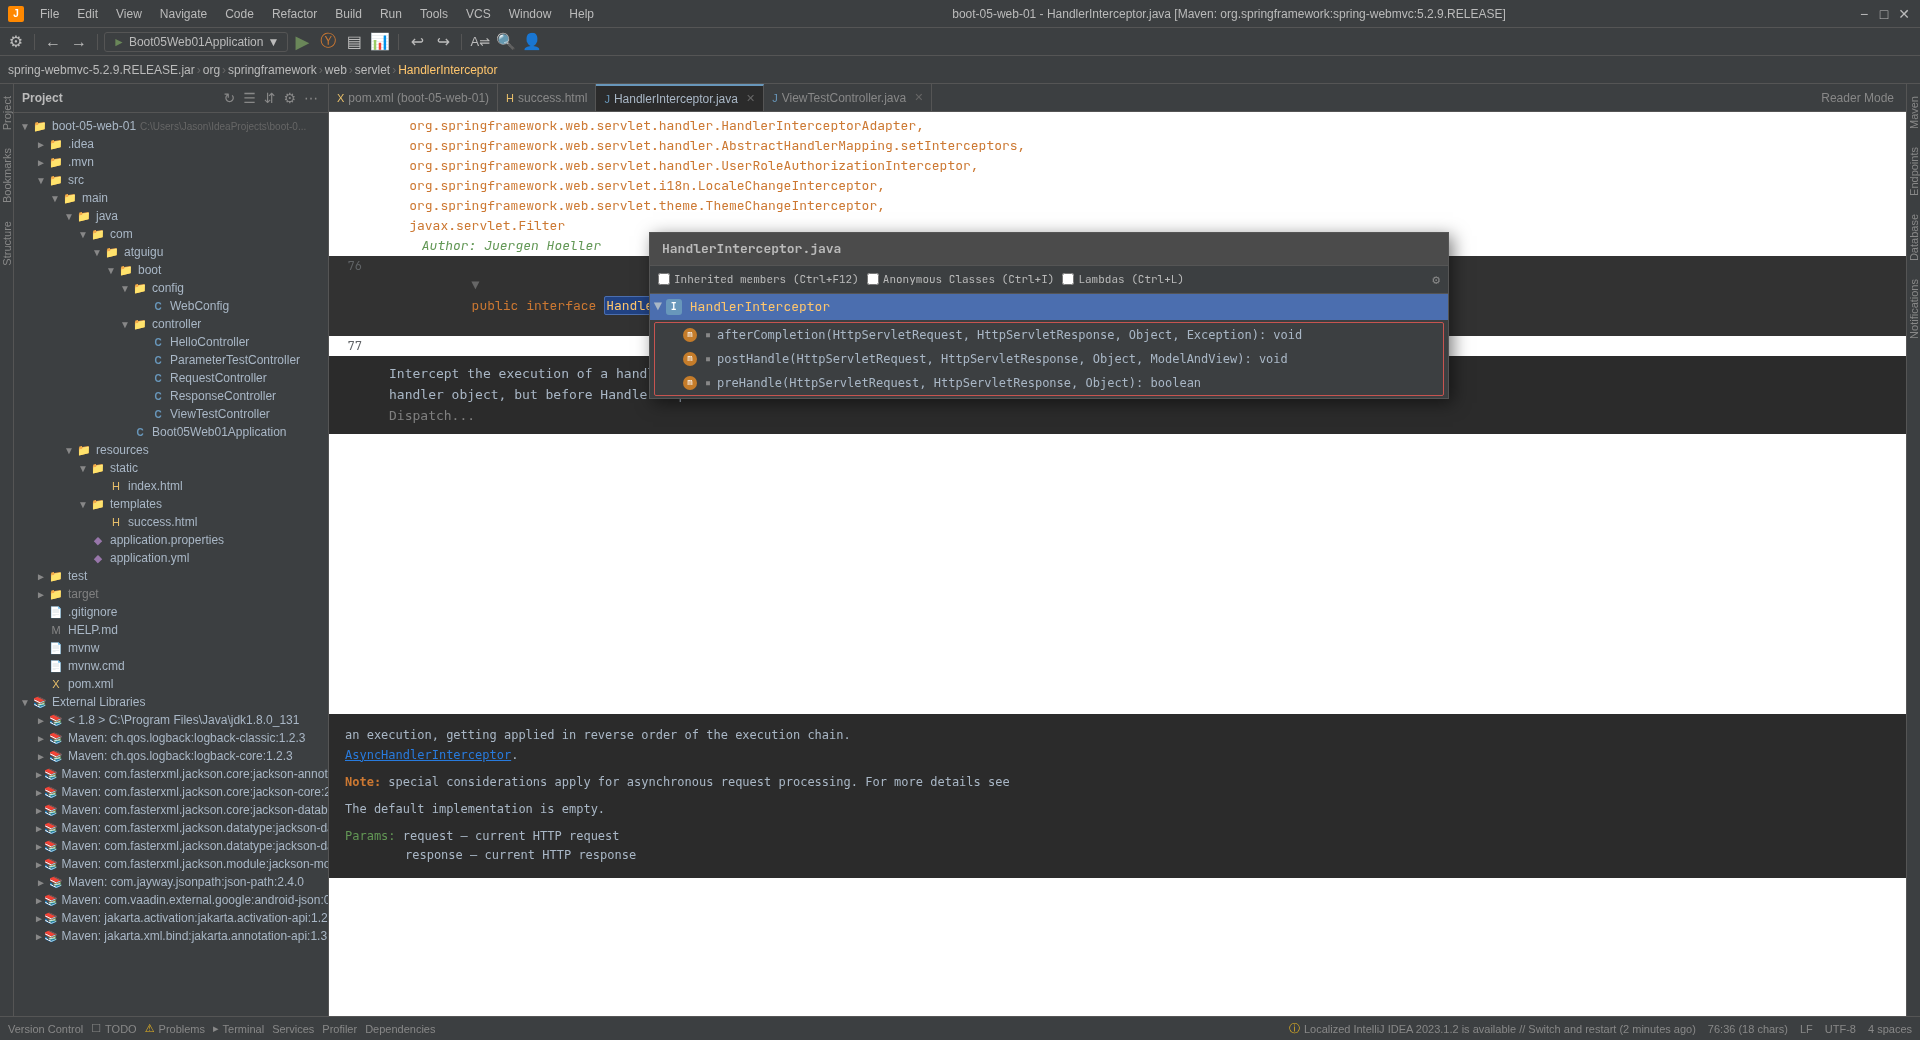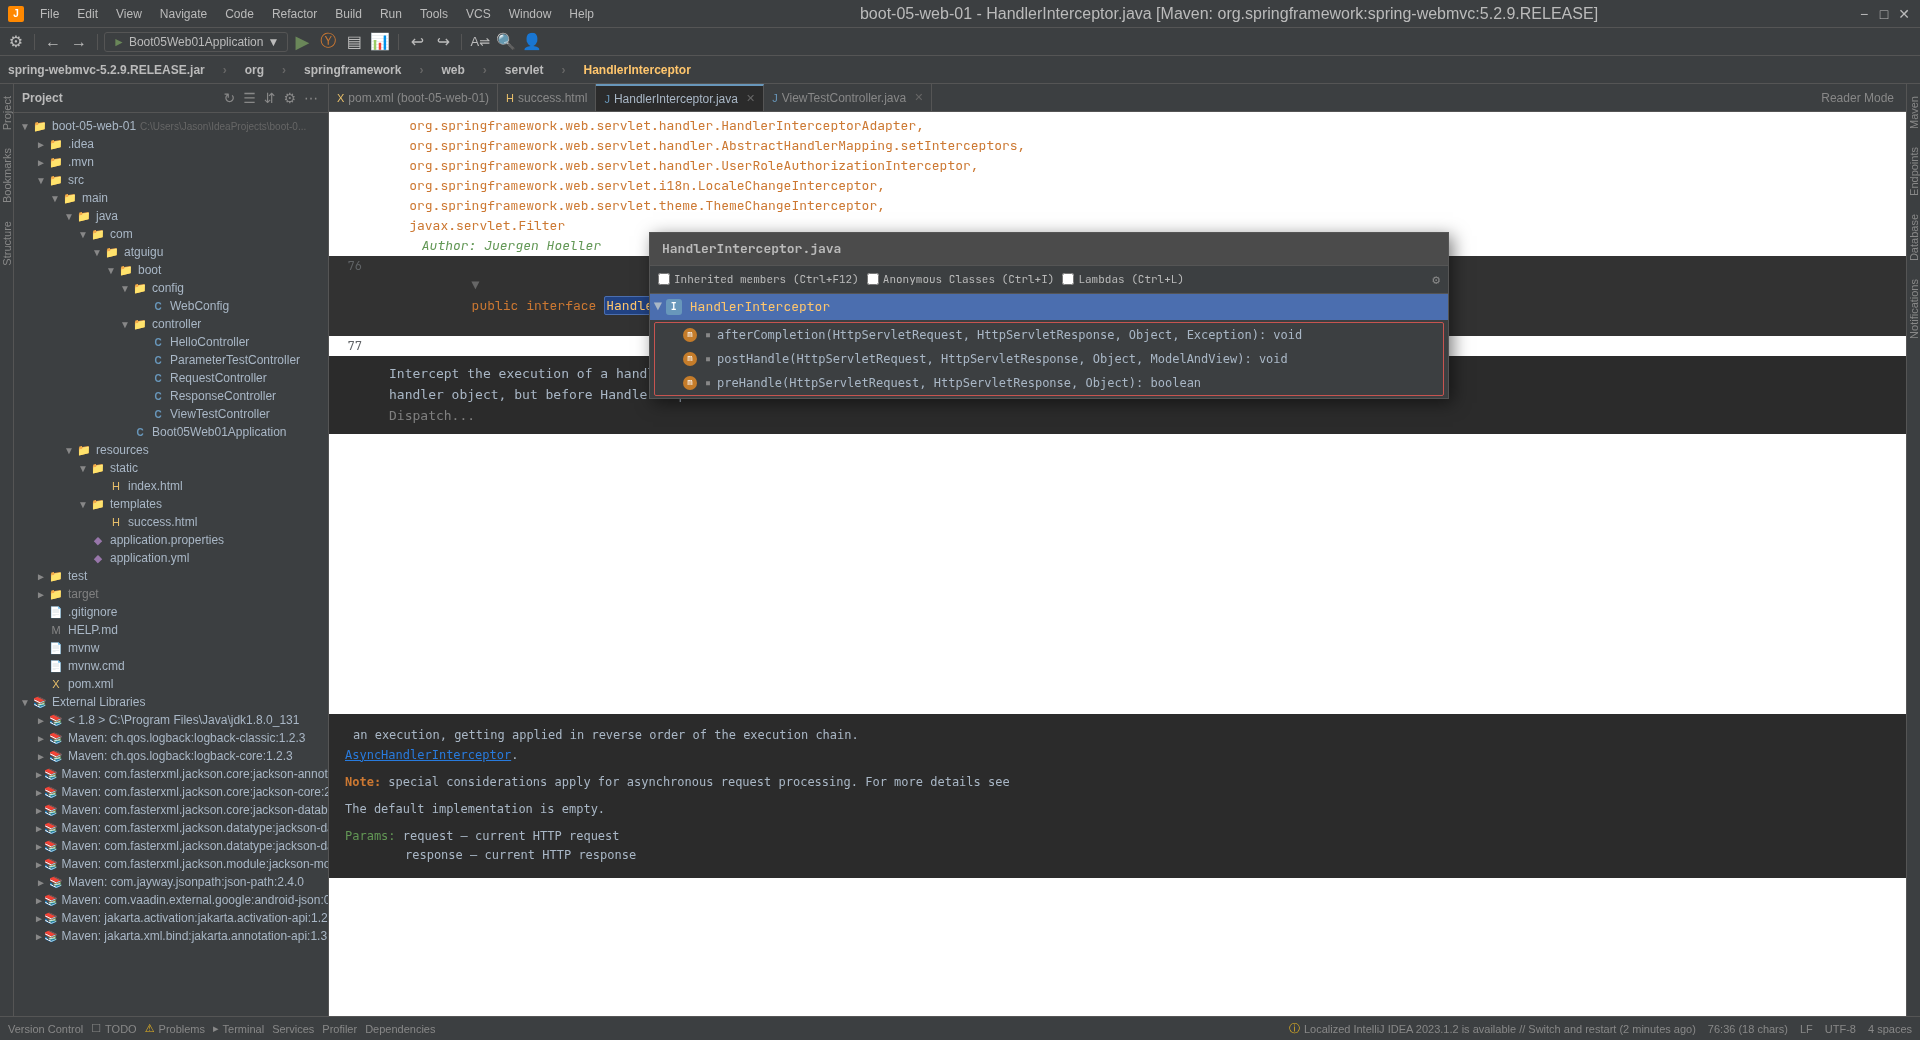--- a/index.html
+++ b/index.html
@@ -3,27 +3,27 @@
   <meta charset="utf-8">
   <style>
     * { margin: 0; padding: 0; box-sizing: border-box; }
     body { font-family: 'Segoe UI', Arial, sans-serif; font-size: 12px; background: #2b2b2b; color: #a9b7c6; width: 1920px; height: 1040px; overflow: hidden; }
     
     
     #title-bar { background: #3c3f41; height: 28px; display: flex; align-items: center; padding: 0 8px; border-bottom: 1px solid #555; }
     #title-bar .app-icon { width: 16px; height: 16px; background: #f80; border-radius: 2px; margin-right: 8px; font-size: 10px; display: flex; align-items: center; justify-content: center; color: white; font-weight: bold; flex-shrink: 0; }
     #title-bar .menu { display: flex; gap: 2px; }
     #title-bar .menu-item { padding: 2px 8px; font-size: 12px; color: #bbb; cursor: pointer; border-radius: 3px; }
-    #title-bar .title { flex: 1; text-align: center; font-size: 16px; color: #bbb; }
+    #title-bar .title { flex: 1; text-align: center; font-size: 12px; color: #bbb; }
     #title-bar .window-controls { display: flex; gap: 4px; }
     #title-bar .win-btn { width: 16px; height: 16px; display: flex; align-items: center; justify-content: center; cursor: pointer; color: #bbb; font-size: 14px; }
 
     
     #nav-bar { background: #3c3f41; height: 28px; display: flex; align-items: center; padding: 0 8px; border-bottom: 1px solid #555; gap: 4px; }
-    #nav-bar .breadcrumb { display: flex; align-items: center; gap: 18px; font-size: 12px; color: #bbb; font-weight: bold; }
+    #nav-bar .breadcrumb { display: flex; align-items: center; gap: 2px; font-size: 12px; color: #bbb; }
     #nav-bar .breadcrumb span { cursor: pointer; }
     #nav-bar .sep { color: #666; }
 
     
     #main { display: flex; height: calc(1040px - 28px - 28px - 28px - 24px); }
 
     
     #sidebar { width: 315px; background: #3c3f41; border-right: 1px solid #555; display: flex; flex-direction: column; flex-shrink: 0; }
     #sidebar-header { display: flex; align-items: center; padding: 4px 8px; background: #3c3f41; border-bottom: 1px solid #555; gap: 4px; }
     #sidebar-header .actions { margin-left: auto; display: flex; gap: 4px; }
@@ -570,21 +570,21 @@
                 <span style="display:inline-flex;align-items:center;justify-content:center;width:14px;height:14px;background:#c57c2a;border-radius:50%;color:white;font-size:9px;margin-right:4px;">m</span>
                 <span style="color:#888;font-size:10px;margin-right:2px;">▪</span>
                 <span>preHandle(HttpServletRequest, HttpServletResponse, Object): boolean</span>
               </div>
             </div>
           </div>
         </div>
 
         <div style="padding:12px 16px;font-family:'Consolas',monospace;font-size:12px;line-height:1.6;background:#2b2b2b;margin-top:280px;">
           <div>
-            <span style="color:#a9b7c6;margin-left:8px;">an execution, getting applied in reverse order of the execution chain.</span>
+            <span style="color:#a9b7c6;">an execution, getting applied in reverse order of the execution chain.</span>
           </div>
           <div>
             <span style="color:#287bde;text-decoration:underline;cursor:pointer;">AsyncHandlerInterceptor</span><span style="color:#a9b7c6;">.</span>
           </div>
           <div style="margin-top:8px;">
             <span style="color:#cc7832;font-weight:bold;">Note:</span>
             <span style="color:#a9b7c6;"> special considerations apply for asynchronous request processing. For more details see</span>
           </div>
           <div style="margin-top:8px;">
             <span style="color:#a9b7c6;">The default implementation is empty.</span>

